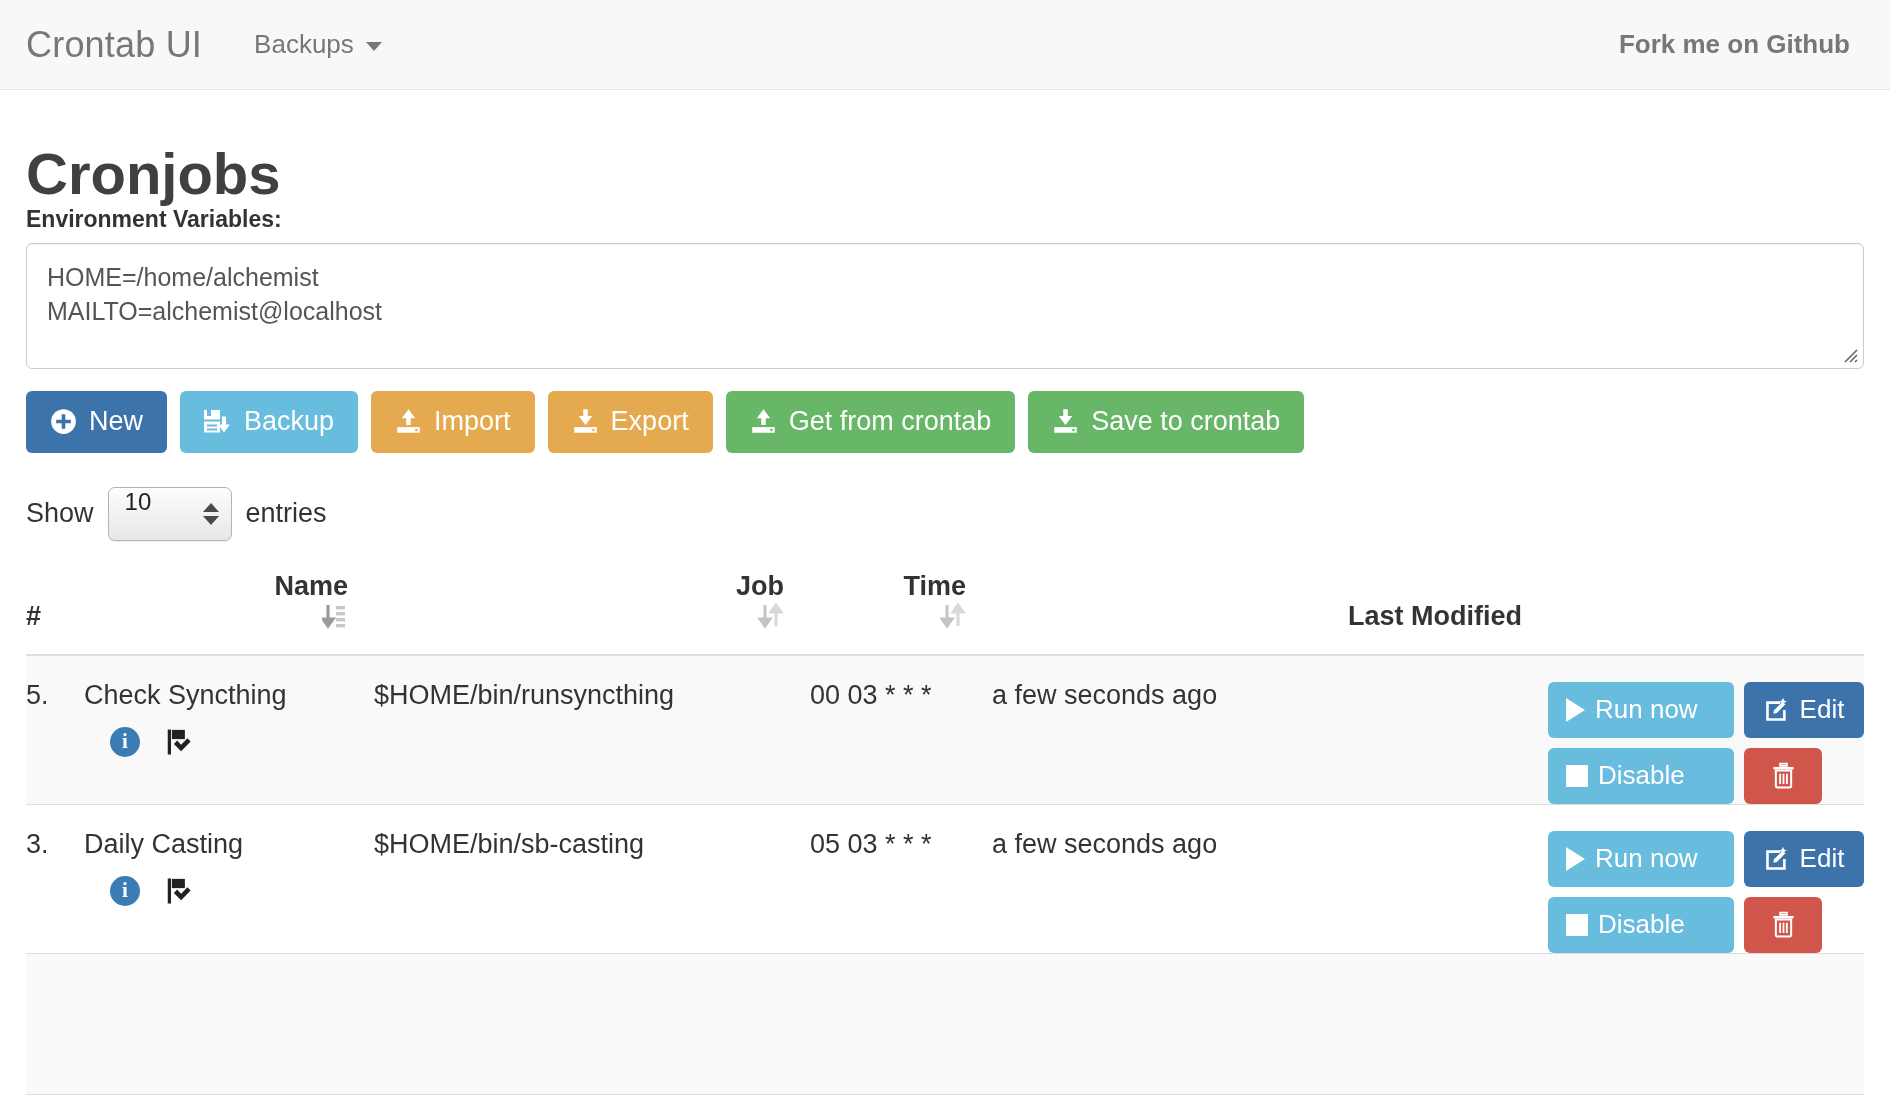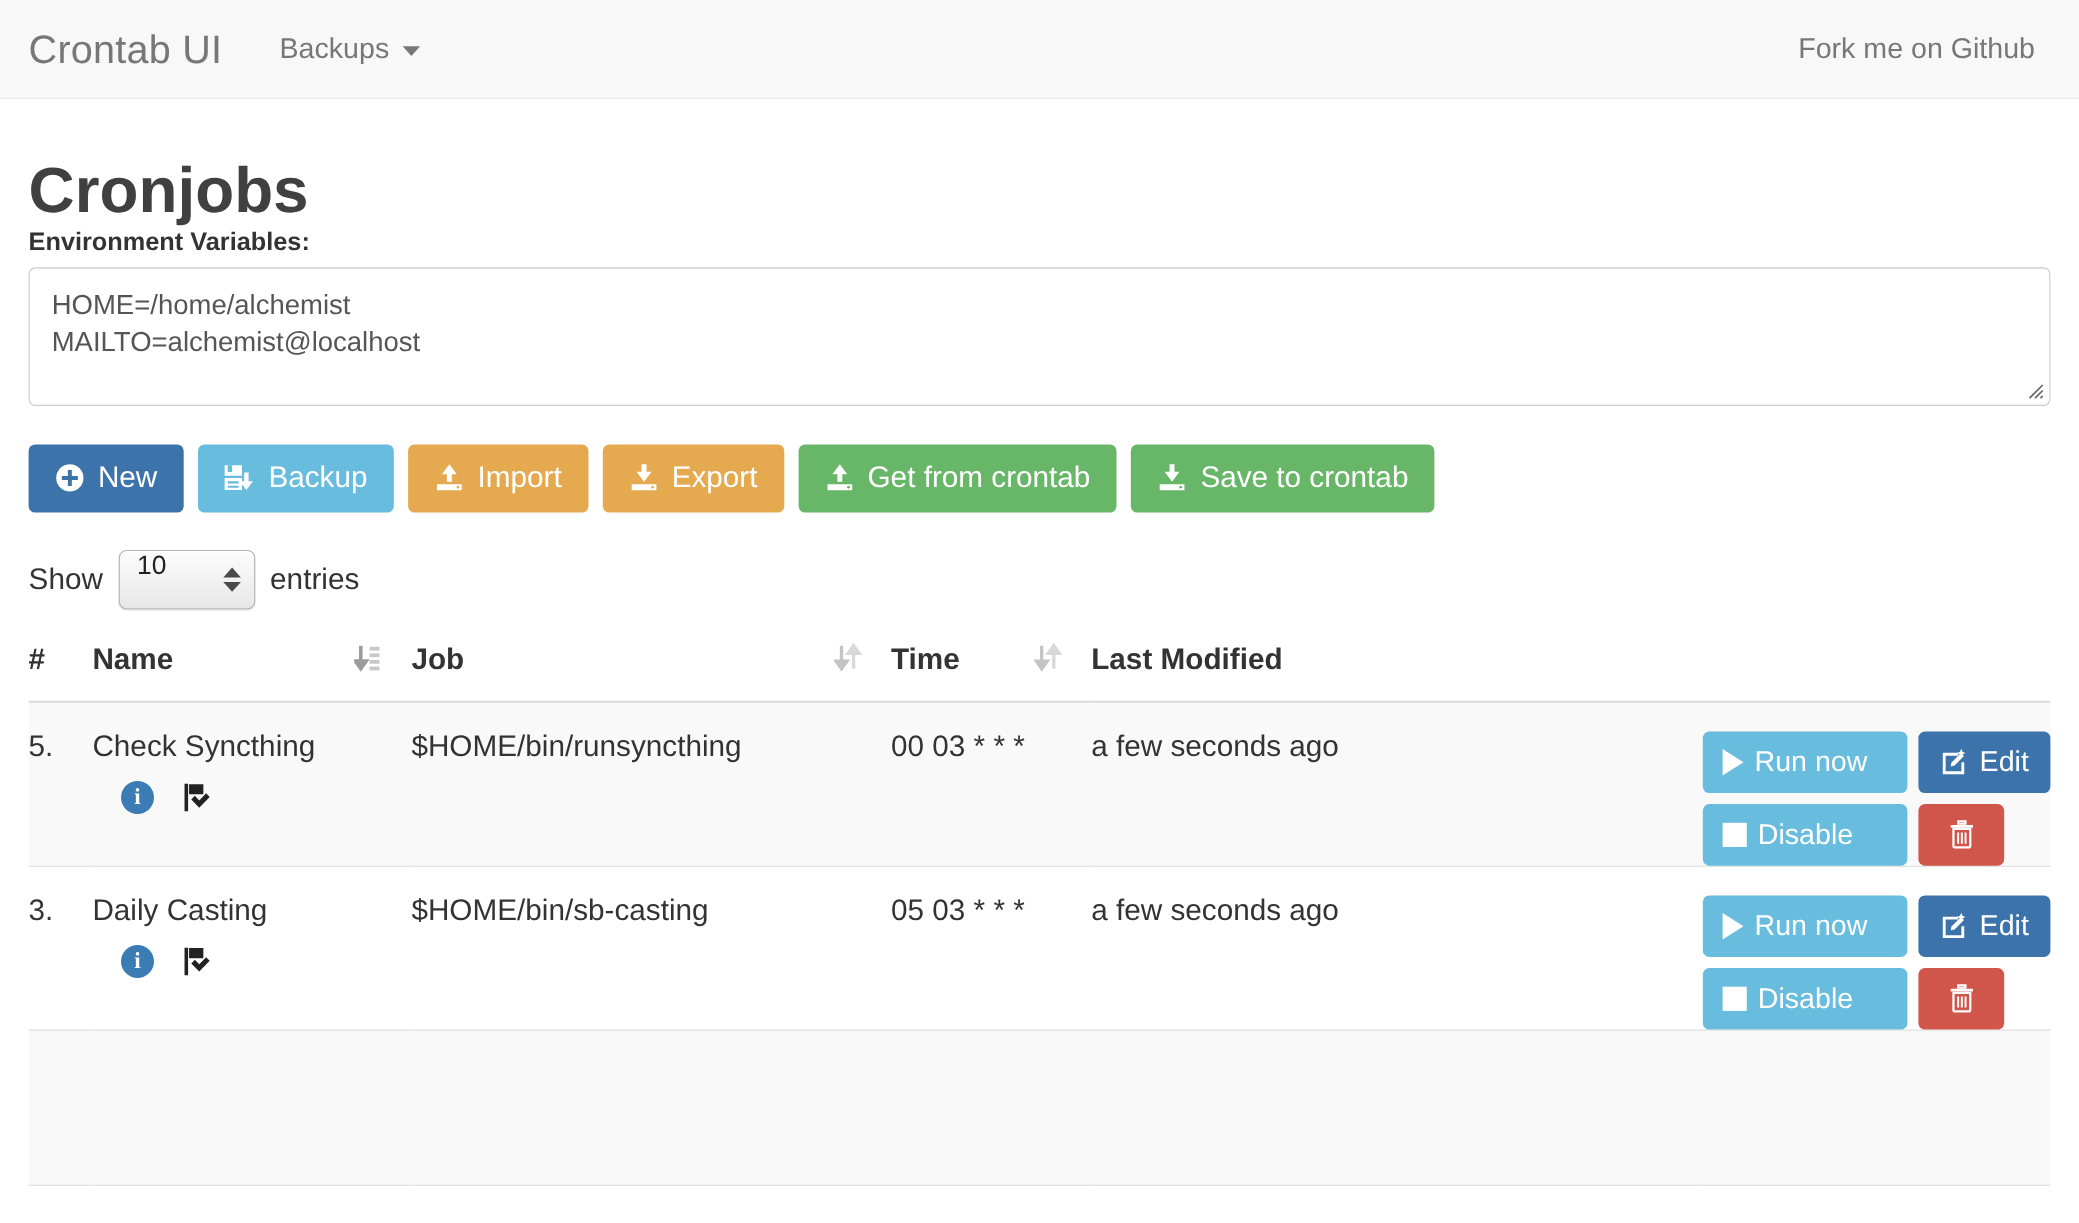--- a/index.html
+++ b/index.html
@@ -43,20 +43,21 @@
     border-top: 9px solid #777777;
     display: inline-block;
     margin-top: 4px;
   }
   .nav-right {
     margin-left: auto;
     font-size: 26px;
     color: #777777;
     text-decoration: none;
     padding-right: 14px;
+    font-weight: bold;
   }
 
   
   .container {
     padding: 0 26px;
   }
   h1.page-title {
     font-size: 58px;
     font-weight: 700;
     color: #404040;
@@ -91,21 +92,21 @@
     position: absolute;
     right: 6px; bottom: 6px;
     width: 18px; height: 18px;
     pointer-events: none;
   }
 
   
   .btn-row {
     display: flex;
     gap: 13px;
-    margin-top: 35px;
+    margin-top: 22px;
   }
   .btn {
     display: inline-flex;
     align-items: center;
     gap: 12px;
     border: none;
     border-radius: 6px;
     color: #ffffff;
     font-size: 27px;
     padding: 14px 24px;
@@ -173,21 +174,21 @@
   }
   table.cron-table thead th {
     text-align: left;
     font-size: 27px;
     font-weight: bold;
     color: #333333;
     padding: 10px 0 22px 0;
     border-bottom: 2px solid #dddddd;
     vertical-align: bottom;
   }
-  .th-inner { display: flex; align-items: flex-start; justify-content: space-between; padding-right: 26px; }
+  .th-inner { display: flex; align-items: flex-end; justify-content: space-between; padding-right: 26px; flex-direction: column; }
   .col-num  { width: 58px; }
   .col-name { width: 290px; }
   .col-job  { width: 436px; }
   .col-time { width: 182px; }
   .col-mod  { width: 556px; }
   .col-act  { width: 316px; }
 
   table.cron-table tbody td {
     font-size: 27px;
     color: #333333;

